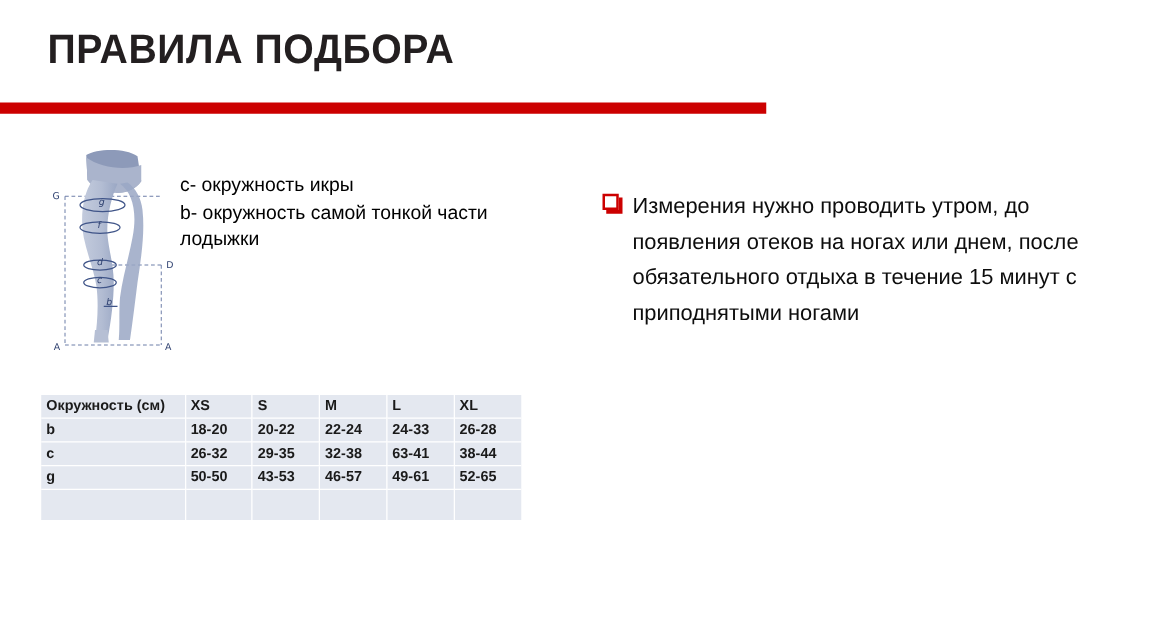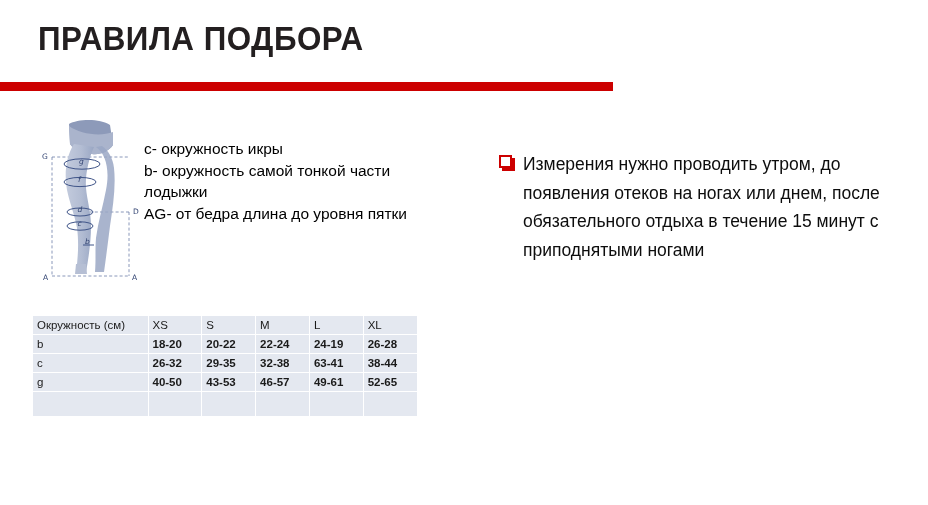--- a/index.html
+++ b/index.html
@@ -49,21 +49,21 @@
     width:300px;
     font-size:15.5px;
     line-height:21.5px;
     color:#000000;
   }
   #legend-text .legend-line{white-space:normal;}
 
   
   #bullet-block{
     position:absolute;
-    left:499px; top:150px;
+    left:482px; top:150px;
     width:405px;
   }
   #bullet-marker{
     position:absolute;
     left:0px; top:5px;
     width:13px; height:13px;
     border:2.5px solid #CC0000;
     background:#ffffff;
     box-shadow:3px 3px 0 0 #CC0000;
     box-sizing:border-box;
@@ -92,22 +92,22 @@
     padding:1px 0 1px 4px;
     text-align:left;
     vertical-align:middle;
     height:16px;
     font-weight:bold;
     font-size:11.5px;
     line-height:14px;
   }
   #size-table td:last-child, #size-table th:last-child{border-right:none;}
   #size-table tr:last-child td{border-bottom:none;}
-  #size-table .rowhead{font-weight:normal;margin-top:18px;}
-  #size-table thead th{font-weight:normal;}
+  #size-table .rowhead{font-weight:bold;margin-top:18px;}
+  #size-table thead th{font-weight:bold;}
   #size-table col.c0{width:115px;}
   #size-table col.cx{width:53.8px;}
   #size-table tr.spacer td{height:22px;}
   #size-table tr.section td{height:31px;}
   #size-table tr.section td.rowhead{line-height:14.5px;padding-top:2px;}
 </style>
 </head>
 <body>
 
 <div id="page-title">ПРАВИЛА ПОДБОРА</div>
@@ -165,21 +165,20 @@
       <text x="99" y="100">D</text>
       <text x="9" y="166">A</text>
       <text x="98" y="166">A</text>
     </g>
   </svg>
 </div>
 
 <div id="legend-text">
   <div class="legend-line">c- окружность икры</div>
   <div class="legend-line">b- окружность самой тонкой части лодыжки</div>
-  <div class="legend-line">AG- от бедра длина до уровня пятки</div>
 </div>
 
 <div id="bullet-block">
   <span id="bullet-marker"></span>
   <div id="bullet-text">Измерения нужно проводить утром, до появления отеков на ногах или днем, после обязательного отдыха в течение 15 минут с приподнятыми ногами</div>
 </div>
 
 <table id="size-table">
   <colgroup>
     <col class="c0">
@@ -198,34 +197,34 @@
       <th>L</th>
       <th>XL</th>
     </tr>
   </thead>
   <tbody>
     <tr>
       <td class="rowhead">b</td>
       <td>18-20</td>
       <td>20-22</td>
       <td>22-24</td>
-      <td>24-19</td>
+      <td>24-33</td>
       <td>26-28</td>
     </tr>
     <tr>
       <td class="rowhead">c</td>
       <td>26-32</td>
       <td>29-35</td>
       <td>32-38</td>
       <td>63-41</td>
       <td>38-44</td>
     </tr>
     <tr>
       <td class="rowhead">g</td>
-      <td>40-50</td>
+      <td>50-50</td>
       <td>43-53</td>
       <td>46-57</td>
       <td>49-61</td>
       <td>52-65</td>
     </tr>
     <tr class="spacer">
       <td></td>
       <td></td>
       <td></td>
       <td></td>

